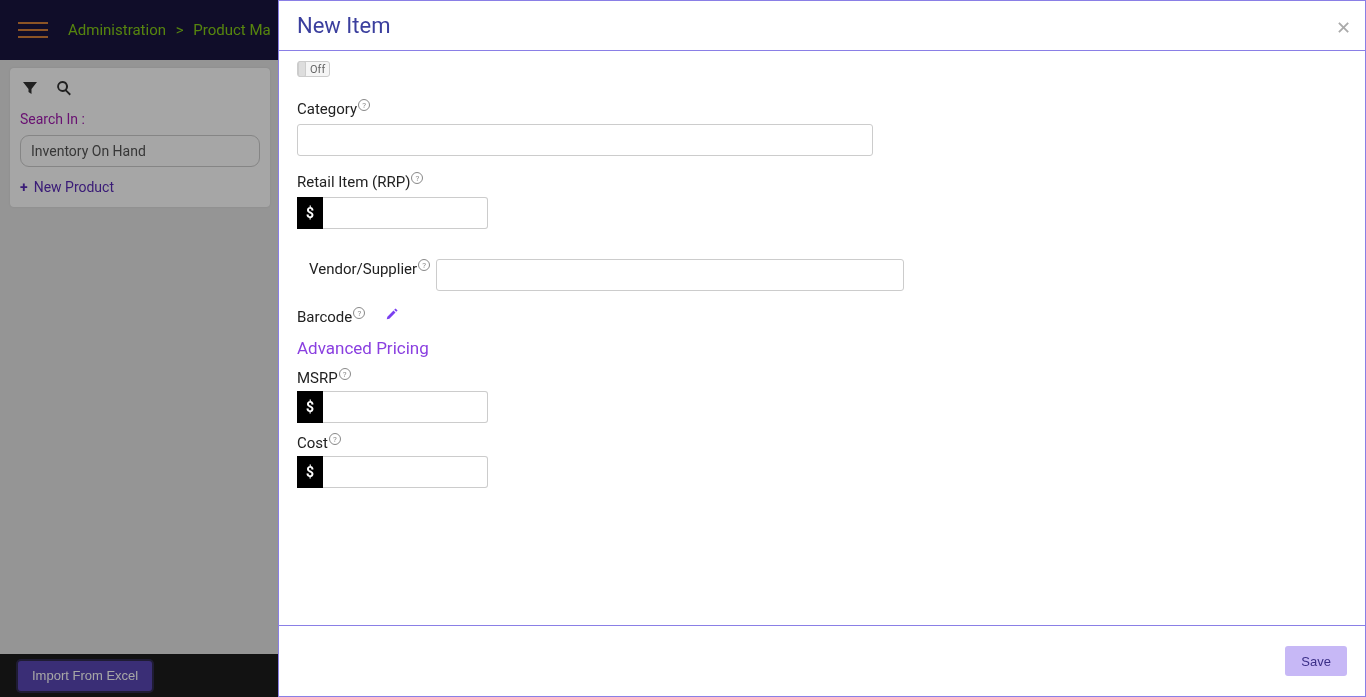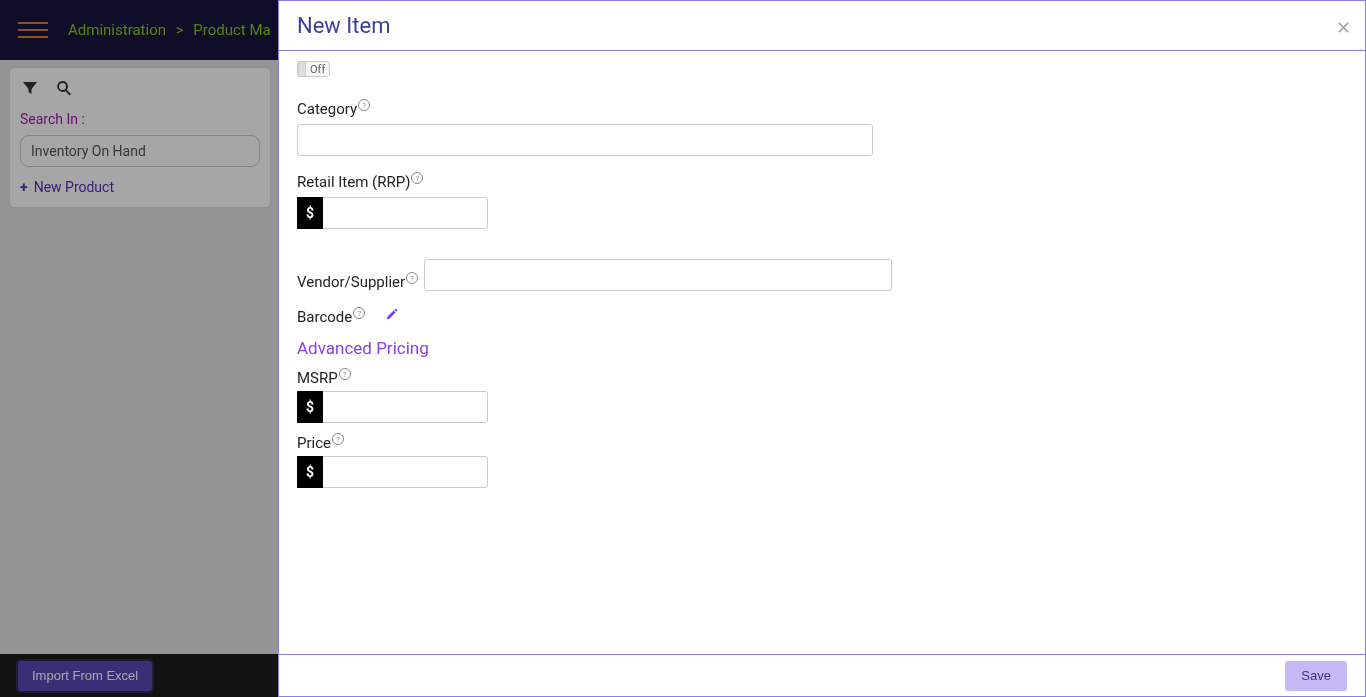--- a/index.html
+++ b/index.html
@@ -72,21 +72,21 @@
   .modal-title { color: #3b3f9e; font-size: 22px; font-weight: 400; }
   .modal-close {
     position: absolute; right: 14px; top: 18px;
     color: #aaa; font-size: 18px; line-height: 1; background: none; border: none;
   }
   .modal-body {
     flex: 1 1 auto; overflow-y: auto; padding: 10px 18px 10px 18px;
     position: relative;
   }
   .modal-footer {
-    height: 42px; border-top: 1px solid #8a7fe6;
+    height: 71px; border-top: 1px solid #8a7fe6;
     display: flex; align-items: center; justify-content: flex-end;
     padding: 0 18px;
   }
   .save-btn {
     background: #c7b8f6; color: #3b2f88; border: none;
     border-radius: 3px; height: 30px; padding: 0 16px; font-size: 13px;
   }
 
   
   .modal-body::-webkit-scrollbar { width: 14px; }
@@ -123,21 +123,21 @@
   .price-prefix {
     width: 26px; height: 32px; background: #000; color: #fff;
     display: flex; align-items: center; justify-content: center;
     font-size: 14px; font-weight: bold;
   }
   .price-input {
     width: 165px; height: 32px; border: 1px solid #ccc; border-left: none;
     border-radius: 0 3px 3px 0; padding: 0 8px; font-size: 14px; background: #fff;
   }
 
-  .vendor-row { display: flex; align-items: flex-end; gap: 6px; }
+  .vendor-row { display: flex; align-items: flex-start; gap: 6px; margin-left: 12px; }
   .vendor-input {
     flex: none; width: 468px; height: 32px; border: 1px solid #ccc;
     border-radius: 3px; padding: 0 8px; font-size: 14px; background: #fff;
   }
 
   .barcode-row { display: flex; align-items: flex-start; gap: 20px; margin-top: 6px; margin-bottom: 12px; }
   .pencil svg { width: 14px; height: 14px; fill: #7a3ff0; }
 
   .section-link { color: #8a3fe0; font-size: 17px; margin-bottom: 8px; display: inline-block; }
 
@@ -264,21 +264,21 @@
       </div>
       <div style="height:4px"></div>
       <div class="price-wrap">
         <div class="price-prefix">$</div>
         <input type="text" class="price-input" style="">
       </div>
     </div>
 
     <div class="field-row" style="margin-bottom:10px;">
       <div class="flabel">
-        <span>Price</span><span class="help">?</span>
+        <span>Cost</span><span class="help">?</span>
       </div>
       <div style="height:4px"></div>
       <div class="price-wrap">
         <div class="price-prefix">$</div>
         <input type="text" class="price-input" style="">
       </div>
     </div>
 
   </div>
 

